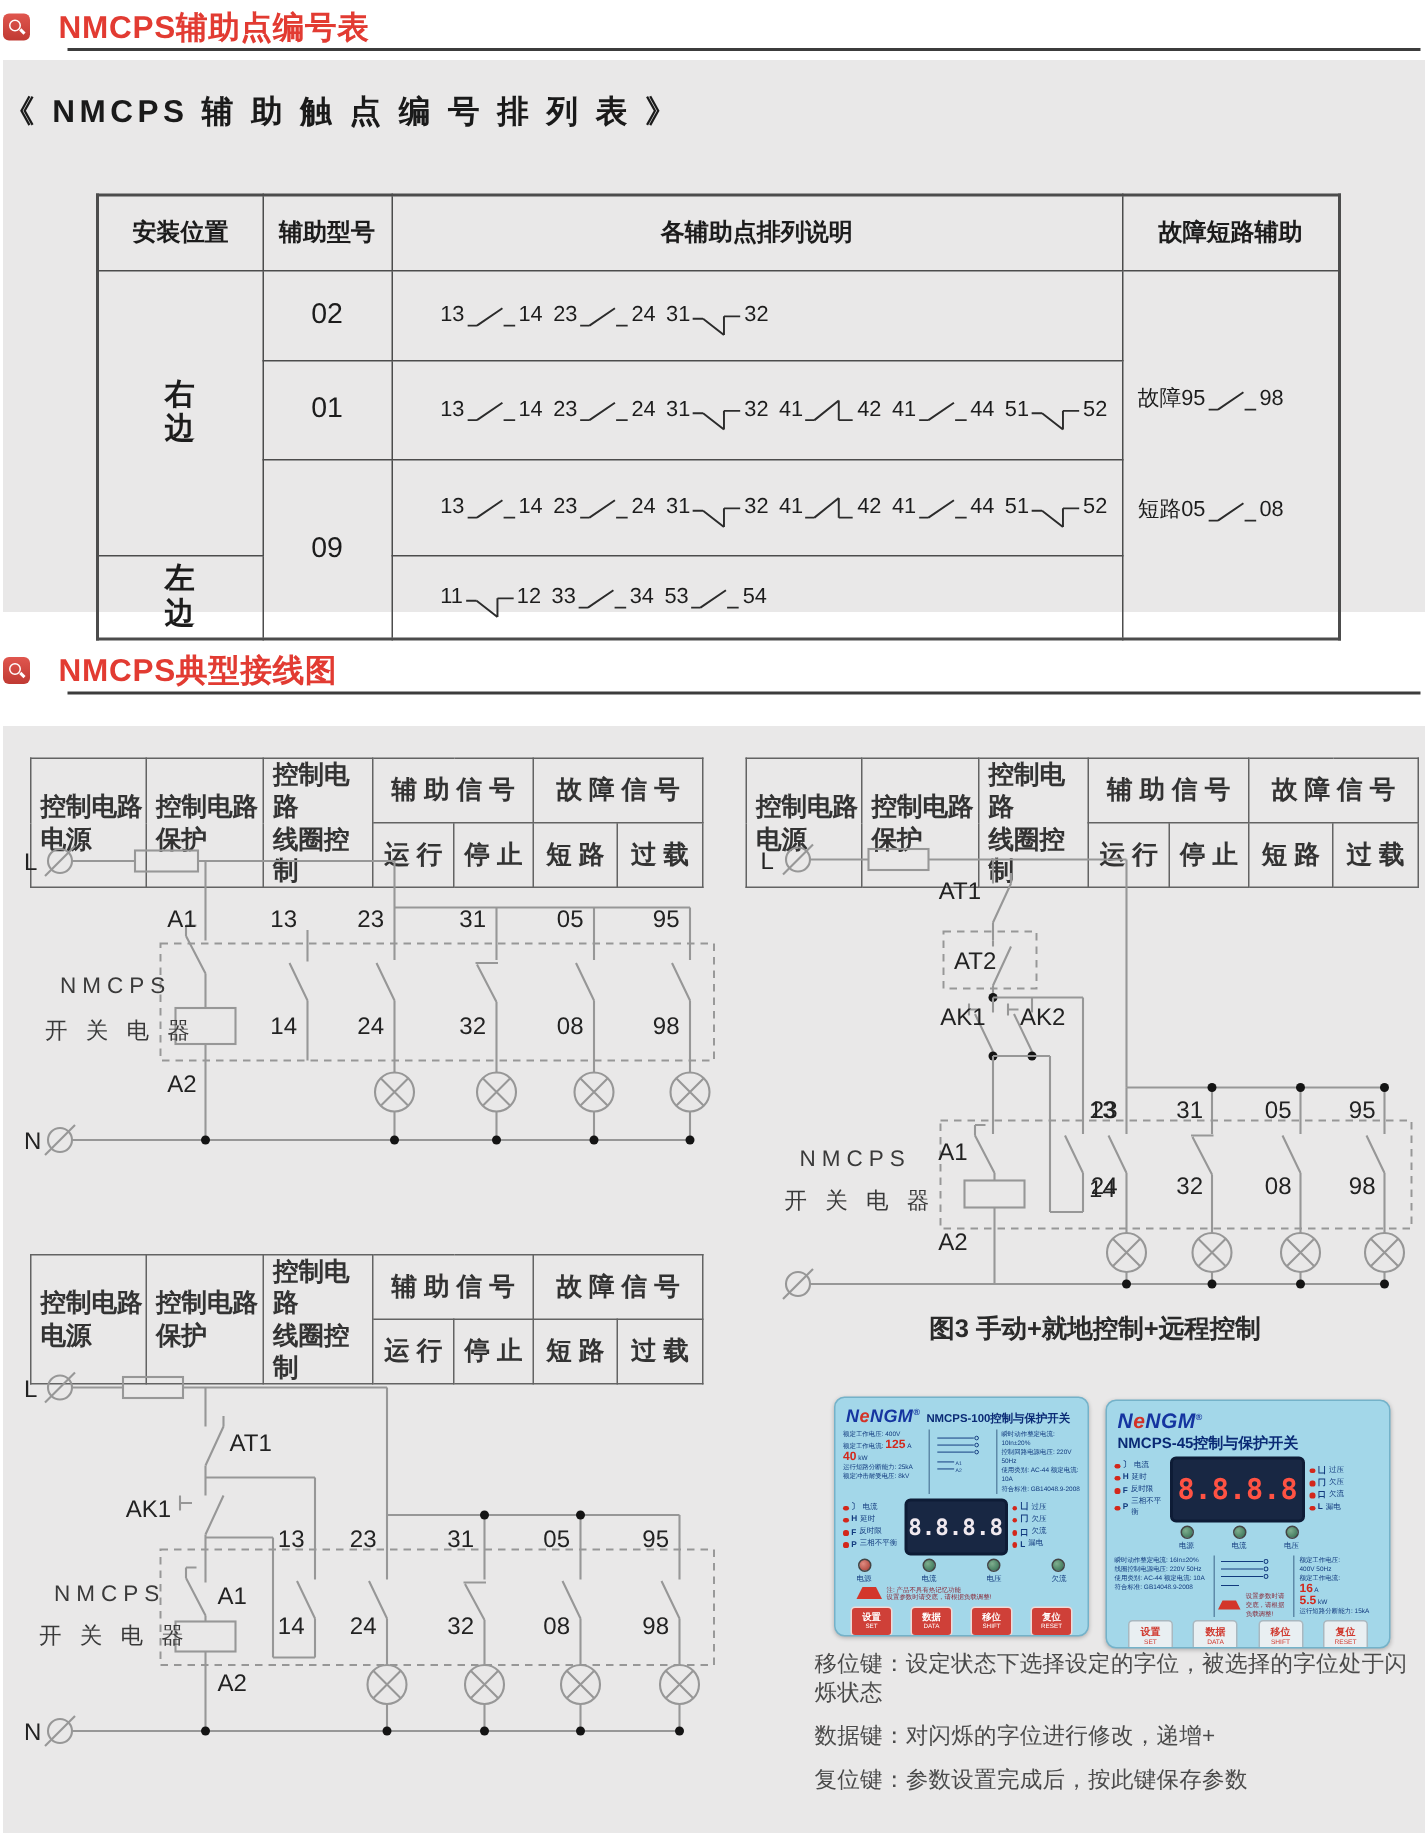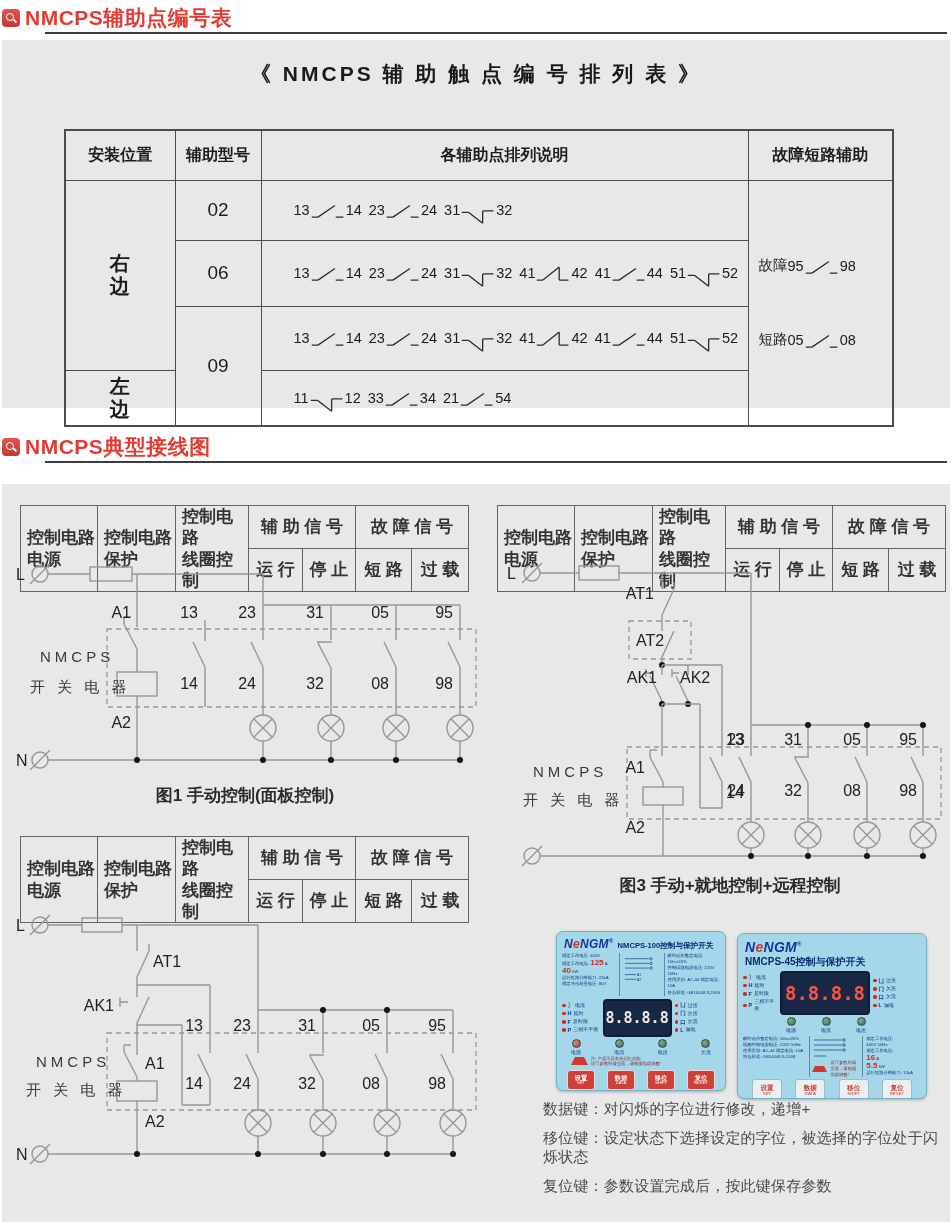--- a/index.html
+++ b/index.html
@@ -1,33 +1,33 @@
 <!DOCTYPE html>
 <html><head>
 <meta charset="utf-8">
 <style>
   html,body{margin:0;padding:0;background:#fff;font-family:"Liberation Sans",sans-serif;}
   #page{position:relative;width:952px;height:1222px;background:#ffffff;overflow:hidden;}
 
   
-  .sec-head{position:absolute;left:2px;display:flex;align-items:center;gap:5px;height:22px;}
+  .sec-head{position:absolute;left:2px;display:flex;align-items:center;gap:19px;height:22px;}
   .sec-icon{position:relative;width:18px;height:18px;border-radius:4px;
     background:linear-gradient(#e0564e,#c03a33);flex:0 0 18px;}
   .sec-icon::before{content:"";position:absolute;left:4px;top:4px;width:6px;height:6px;
     border:1.6px solid #fff;border-radius:50%;}
   .sec-icon::after{content:"";position:absolute;left:11px;top:11px;width:4px;height:1.8px;
     background:#fff;transform:rotate(45deg);}
   .sec-title{color:#e23b32;font-size:21px;font-weight:bold;letter-spacing:.5px;}
   .rule{position:absolute;left:45px;right:5px;height:2px;background:#3c3c3c;}
 
   .panel{position:absolute;left:2px;width:948px;background:#e9e8e8;}
   #panel1{top:40px;height:368px;}
   #panel2{top:484px;height:738px;}
 
-  .tbl-title{position:absolute;left:0;top:60px;width:952px;text-align:center;
+  .tbl-title{position:absolute;left:0;top:60px;width:952px;text-align:left;
     font-size:21px;font-weight:bold;color:#1a1a1a;letter-spacing:3px;}
 
   
   .bigtab{position:absolute;left:62px;top:97px;border-collapse:collapse;table-layout:fixed;margin-top:32px;}
   .bigtab td{border:1.6px solid #4c4c4c;padding:0;color:#1c1c1c;}
   .bigtab{border:2px solid #4c4c4c;}
   .bigtab .hd{font-size:16px;font-weight:bold;text-align:center;}
   .bigtab .pos{font-size:20px;font-weight:bold;text-align:center;line-height:1.15;letter-spacing:1px;}
   .bigtab .model{font-size:19px;text-align:center;}
   .bigtab .ccell{padding-left:32px;vertical-align:middle;}
@@ -183,21 +183,21 @@
                         <path d="M1 19 H9 M9 19 L31 4 M32 19 H42"></path>
                       </svg>
                       <span class="cn">08</span>
                     </span>
                   </span>
             </div>
           </div>
         </td>
       </tr>
       <tr style="height:66px;">
-        <td class="model">06</td>
+        <td class="model">01</td>
         <td class="ccell">
               <div class="crow">
                 <span class="cg">
                   <span class="cn">13</span>
                   <svg viewBox="0 0 44 30" class="csvg">
                     <path d="M1 19 H9 M9 19 L31 4 M32 19 H42"></path>
                   </svg>
                   <span class="cn">14</span>
                 </span>
                 <span class="cg">
@@ -302,21 +302,21 @@
                   <span class="cn">12</span>
                 </span>
                 <span class="cg">
                   <span class="cn">33</span>
                   <svg viewBox="0 0 44 30" class="csvg">
                     <path d="M1 19 H9 M9 19 L31 4 M32 19 H42"></path>
                   </svg>
                   <span class="cn">34</span>
                 </span>
                 <span class="cg">
-                  <span class="cn">21</span>
+                  <span class="cn">53</span>
                   <svg viewBox="0 0 44 30" class="csvg">
                     <path d="M1 19 H9 M9 19 L31 4 M32 19 H42"></path>
                   </svg>
                   <span class="cn">54</span>
                 </span>
               </div>
             </td>
       </tr>
     </tbody>
       </table>
@@ -486,21 +486,20 @@
     <text x="246" y="66" text-anchor="end">23</text>
     <text x="314" y="66" text-anchor="end">31</text>
     <text x="379" y="66" text-anchor="end">05</text>
     <text x="443" y="66" text-anchor="end">95</text>
     <text x="188" y="137" text-anchor="end">14</text>
     <text x="246" y="137" text-anchor="end">24</text>
     <text x="314" y="137" text-anchor="end">32</text>
     <text x="379" y="137" text-anchor="end">08</text>
     <text x="443" y="137" text-anchor="end">98</text>
   </svg>
-  <div class="cap" style="left:30px;top:784px;width:430px;">图1  手动控制(面板控制)</div>
 
   <svg class="fig" style="left:10px;top:905px;" width="470" height="270" viewBox="0 0 470 270">
     <text x="6" y="26">L</text>
     <circle class="w" cx="30" cy="20" r="8"></circle>
       <path class="w" d="M20 30 L40 10"></path>
     <rect class="w" x="72" y="13" width="40" height="14"></rect>
     <path class="w" d="M38 20 H72 M112 20 H248 M248 20 V148 M248 105 H443 M313 105 V148 M377 105 V148 M443 105 V148"></path>
     <path class="w" d="M127 20 V46 M127 72 L139 46 M139 46 V39"></path>
     <path class="w" d="M127 72 V92 M110 92 V102 M110 97 H118 M127 118 L139 92"></path>
     <path class="w" d="M127 80 H200 M200 80 V148"></path>
@@ -874,18 +873,18 @@
           <div class="ben">SHIFT</div>
         </div>
       <div class="btn45">
           <div class="bcn">复位</div>
           <div class="ben">RESET</div>
         </div>
     </div>
   </div>
 
   <div class="notes">
+    <div>移位键：设定状态下选择设定的字位，被选择的字位处于闪烁状态</div>
     <div>数据键：对闪烁的字位进行修改，递增+</div>
-    <div>移位键：设定状态下选择设定的字位，被选择的字位处于闪烁状态</div>
     <div>复位键：参数设置完成后，按此键保存参数</div>
   </div>
 
 </div>
 
 </body></html>

